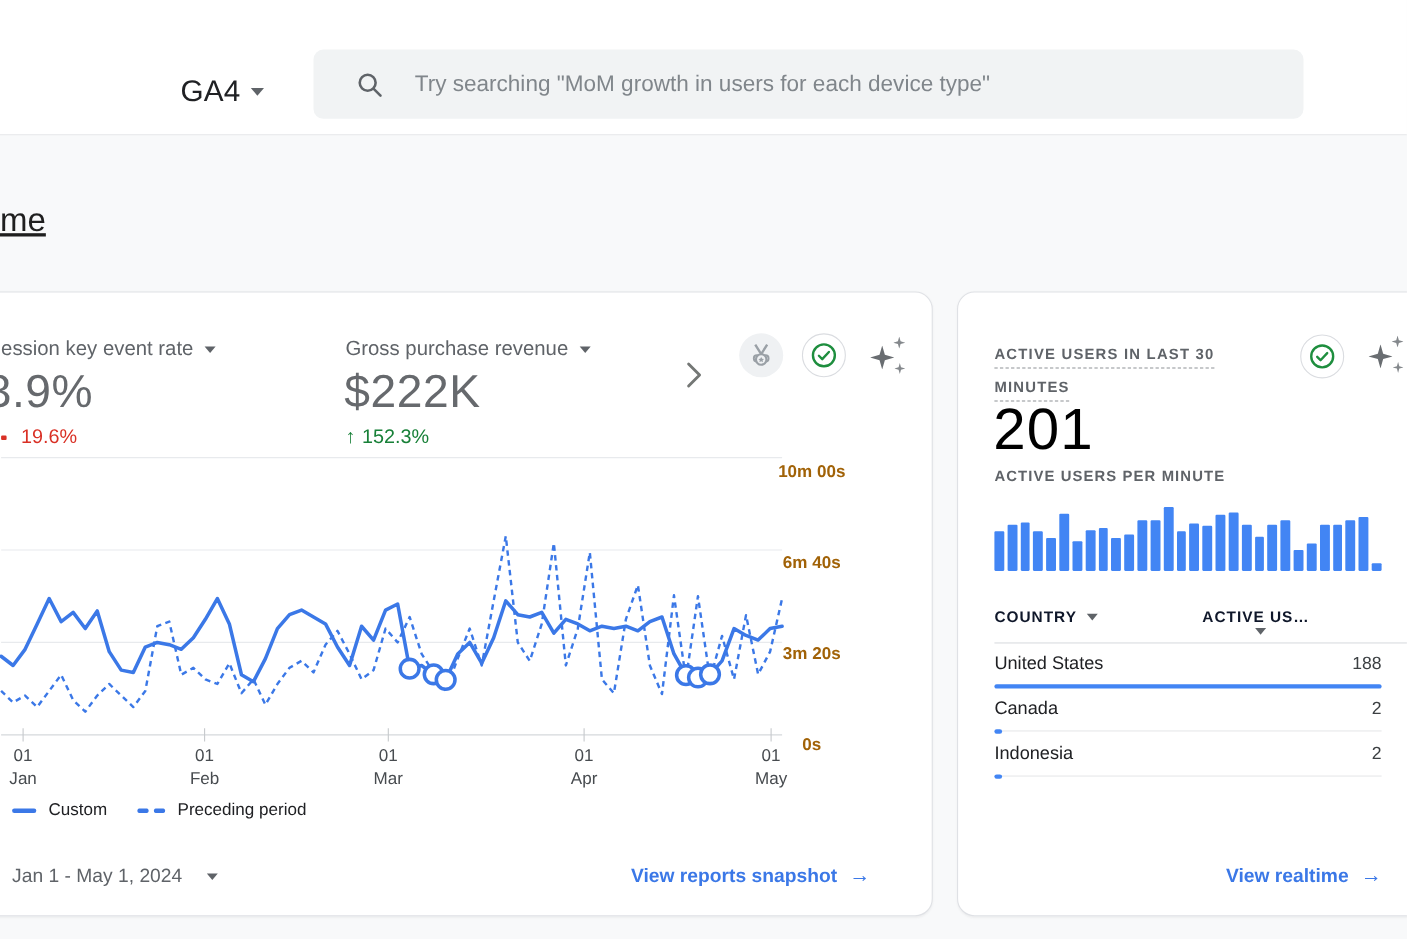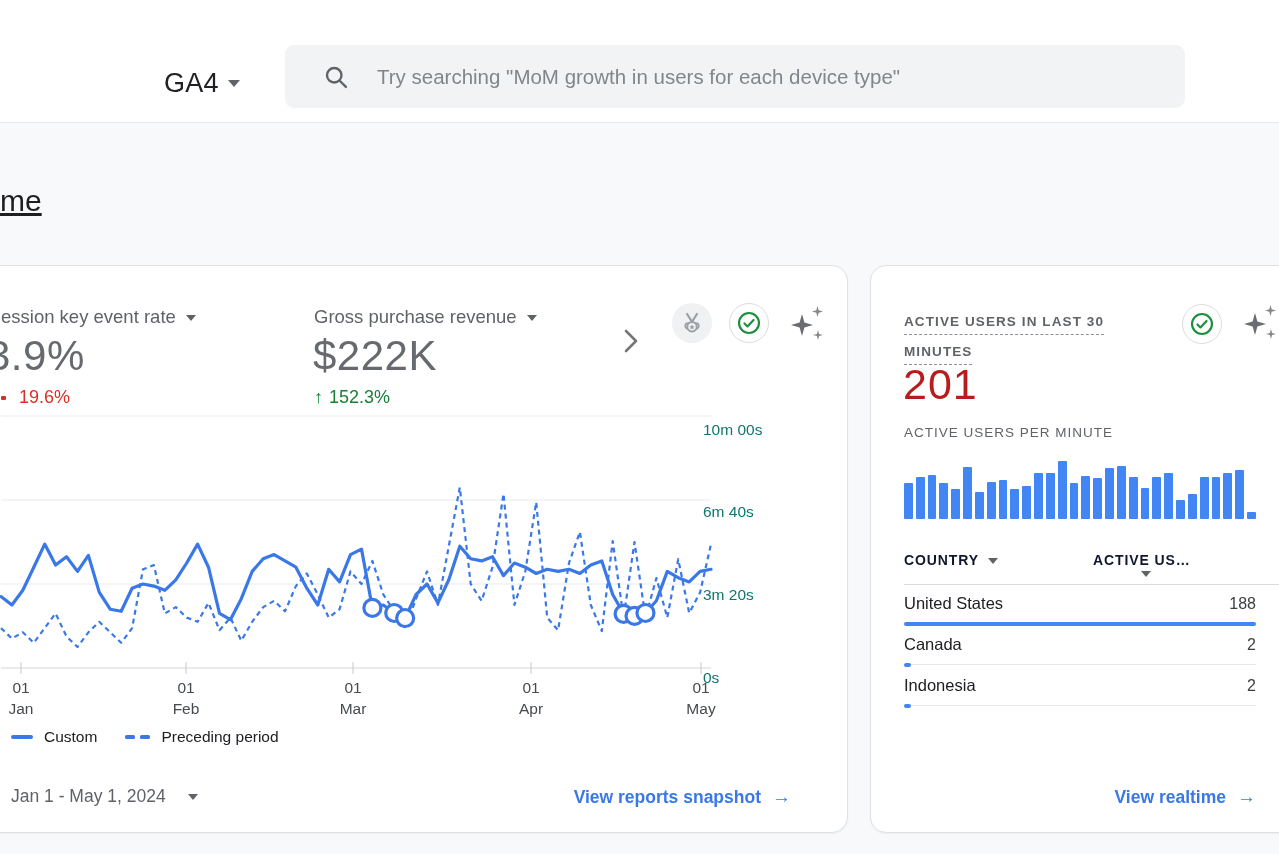--- a/index.html
+++ b/index.html
@@ -43,43 +43,43 @@
   #check-btn-l{left:768px;top:37px;}
   .sparkles{position:absolute;width:36px;height:38px;cursor:pointer;}
   #sparkle-l{left:830px;top:40px;}
   .star{position:absolute;background:#5f6368;clip-path:polygon(50% 0,61% 39%,100% 50%,61% 61%,50% 100%,39% 61%,0 50%,39% 39%);}
   .star.s1{left:0;top:8px;width:22px;height:22px;background:#696d71;}
   .star.s2{left:21px;top:0;width:11px;height:11px;background:#84888c;}
   .star.s3{left:22px;top:24px;width:10px;height:10px;background:#84888c;}
   
   .plot{position:absolute;left:40px;top:150px;width:710px;height:260px;}
   .plot svg{overflow:visible;display:block;}
-  .ylab{position:absolute;width:70px;text-align:left;font-size:15.5px;color:#0f766e;left:742px;}
+  .ylab{position:absolute;width:70px;text-align:center;font-size:15.5px;color:#a16207;left:742px;font-weight:bold;}
   #ylab3{top:155px;}#ylab2{top:237px;}#ylab1{top:320px;}#ylab0{top:403px;}
   .xlabels{position:absolute;left:40px;top:411px;width:710px;height:48px;}
   .xlab{position:absolute;width:64px;margin-left:-32px;text-align:center;font-size:15.5px;color:#474b4f;line-height:21px;white-space:pre-line;}
   
   .legend{position:absolute;left:50px;top:462px;display:flex;align-items:center;font-size:15.5px;color:#202124;}
   .sw-solid{width:22px;height:4px;border-radius:2px;background:#3b78e7;margin-right:11px;}
   .sw-dash{display:flex;gap:5px;margin:0 11px 0 28px;}
   .sw-dash i{width:10px;height:4px;border-radius:1.5px;background:#3b78e7;}
   
   .daterange{position:absolute;left:50px;top:520px;font-size:17.5px;color:#5f6368;display:flex;align-items:center;cursor:pointer;}
   .daterange .caret{margin-left:22px;}
   .cardlink{position:absolute;top:520px;font-size:17.5px;font-weight:700;color:#3b78e7;cursor:pointer;white-space:nowrap;}
   .cardlink::after{content:"\2192";margin-left:11px;font-weight:400;font-size:19px;}
   #snap-link{right:56px;}
   #rt-link{right:60px;font-weight:700;}
   
   .rt-title{position:absolute;left:33px;top:41px;width:238px;font-size:13.5px;font-weight:700;letter-spacing:1.1px;color:#5f6368;line-height:30px;}
   .rt-title span{border-bottom:1.5px dashed #8d9196;padding-bottom:5px;box-decoration-break:clone;-webkit-box-decoration-break:clone;}
   #check-btn-r{left:311px;top:38px;}
   #sparkle-r{left:373px;top:39px;}
-  .rt-value{position:absolute;left:32px;top:94px;font-size:43px;color:#b91c1c;letter-spacing:1px;}
-  .rt-subtitle{position:absolute;left:33px;top:159px;font-size:13.5px;font-weight:400;letter-spacing:1px;color:#5f6368;}
+  .rt-value{position:absolute;left:32px;top:94px;font-size:53px;color:#000000;letter-spacing:1px;}
+  .rt-subtitle{position:absolute;left:33px;top:159px;font-size:13.5px;font-weight:700;letter-spacing:1px;color:#5f6368;}
   .rt-bars{position:absolute;left:33px;top:195px;width:352px;height:58px;display:flex;align-items:flex-end;gap:3px;}
   .rt-bars .bar{flex:1 1 auto;background:#4285f4;border-radius:1px;}
   .rt-thead{position:absolute;left:33px;top:286px;width:352px;font-size:14px;font-weight:700;letter-spacing:.9px;color:#0f172a;}
   .rt-thead .col{display:inline-flex;align-items:center;cursor:pointer;}
   .rt-thead .col .caret{margin-left:9px;}
   #rt-col2{position:absolute;left:189px;top:0;flex-direction:column;}
   .rt-divider{position:absolute;left:33px;right:0;top:318px;height:1px;background:#dadce0;}
   .rt-rows{position:absolute;left:33px;top:319px;width:352px;}
   .rt-row{position:relative;height:41px;}
   .rt-row .name{position:absolute;left:0;top:9px;font-size:16.5px;color:#202124;}

